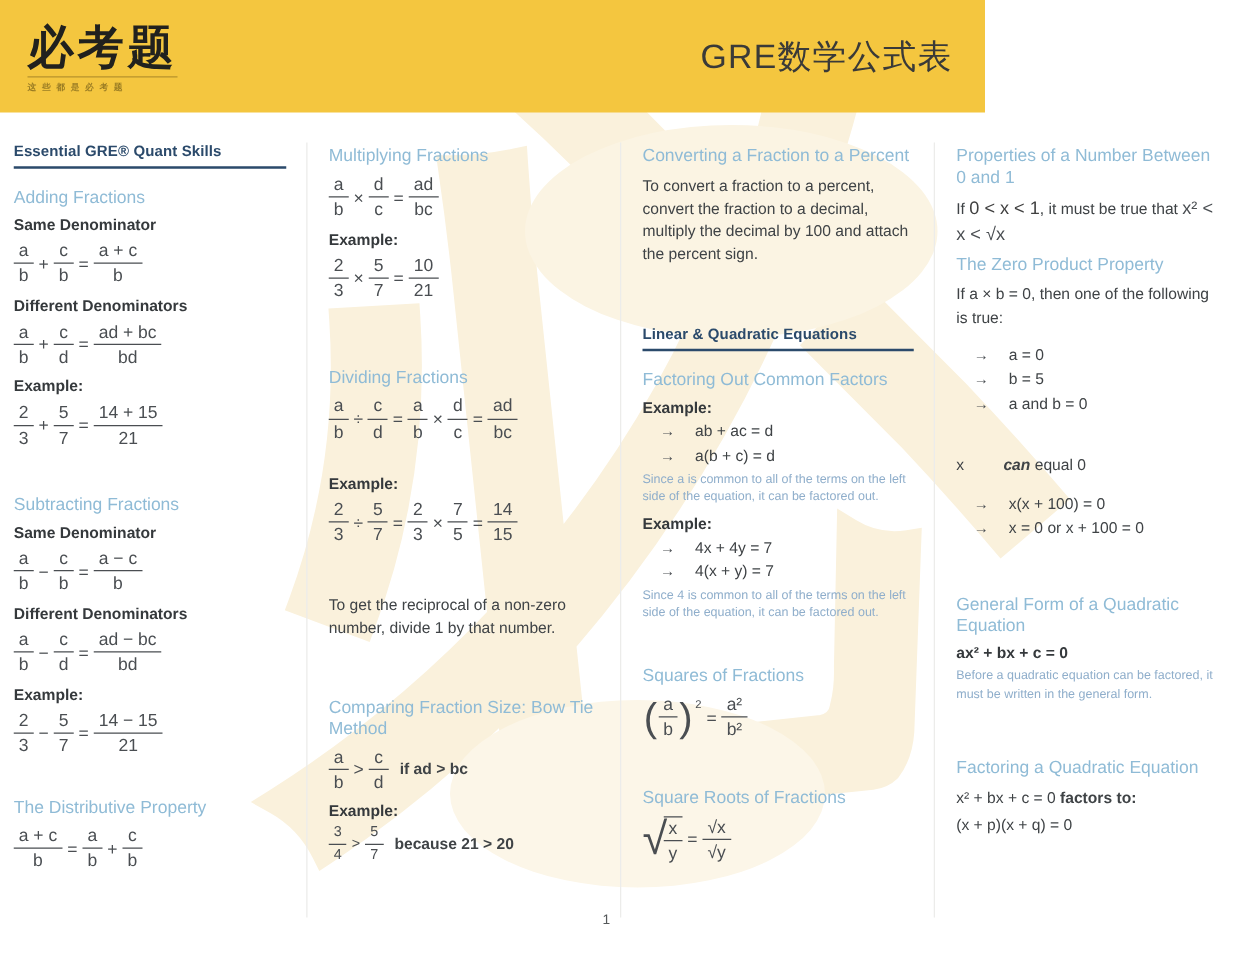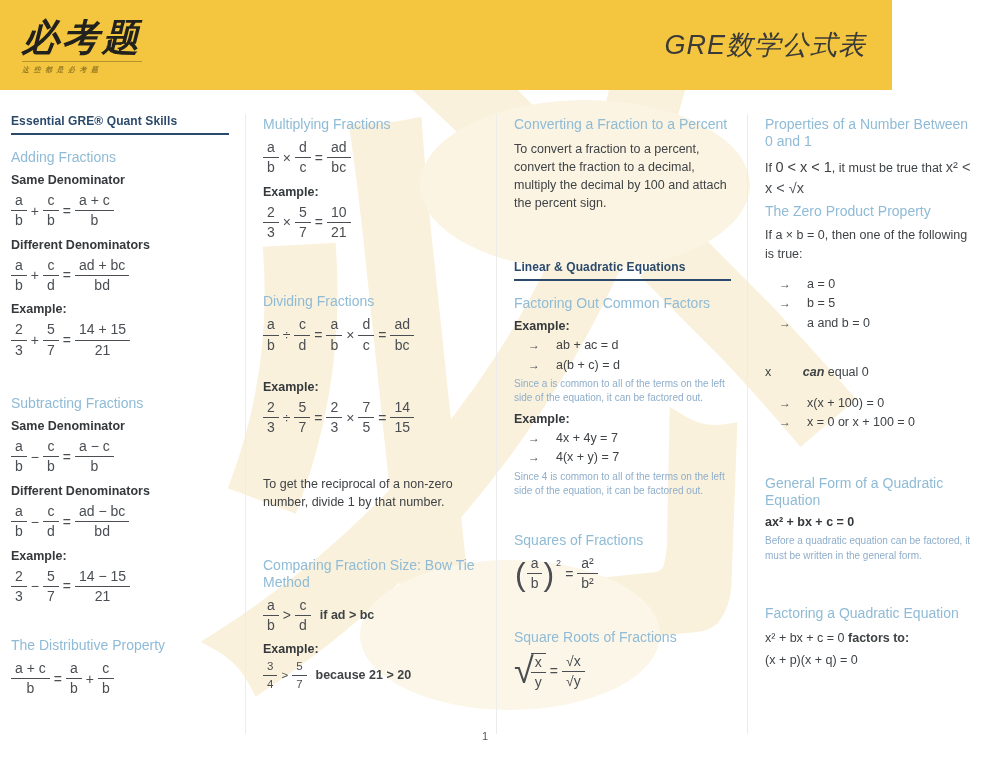--- a/index.html
+++ b/index.html
@@ -8,23 +8,23 @@
     font-family: "Liberation Sans", sans-serif;
     background: #ffffff;
     position: relative;
     overflow: hidden;
     color: #3F4346;
   }
   .page { position:relative; width:1002px; height:764px; overflow:hidden; }
 
   
   .hdr {
-    position:absolute; top:0; left:0; width:892px; height:90px;
+    position:absolute; top:0; left:0; width:788px; height:90px;
     background:#F4C63F; display:flex; align-items:center; justify-content:space-between;
-    padding:0 26px 0 22px; z-index:3;font-style:italic;
+    padding:0 26px 0 22px; z-index:3;
   }
   .logo-wrap { display:flex; flex-direction:column; margin-top:4px; }
   .logo {
     font-size:37px; font-weight:900; color:#21211e; letter-spacing:3px; line-height:1.05;
   }
   .tagline {
     margin-top:3px; padding-top:3px; border-top:1px solid rgba(40,30,0,0.30);
     font-size:7px; letter-spacing:4.5px; color:rgba(40,30,0,0.45); font-weight:700;
   }
   .hdr-title { font-size:27px; color:#3a3a38; font-weight:500; letter-spacing:1px; }

